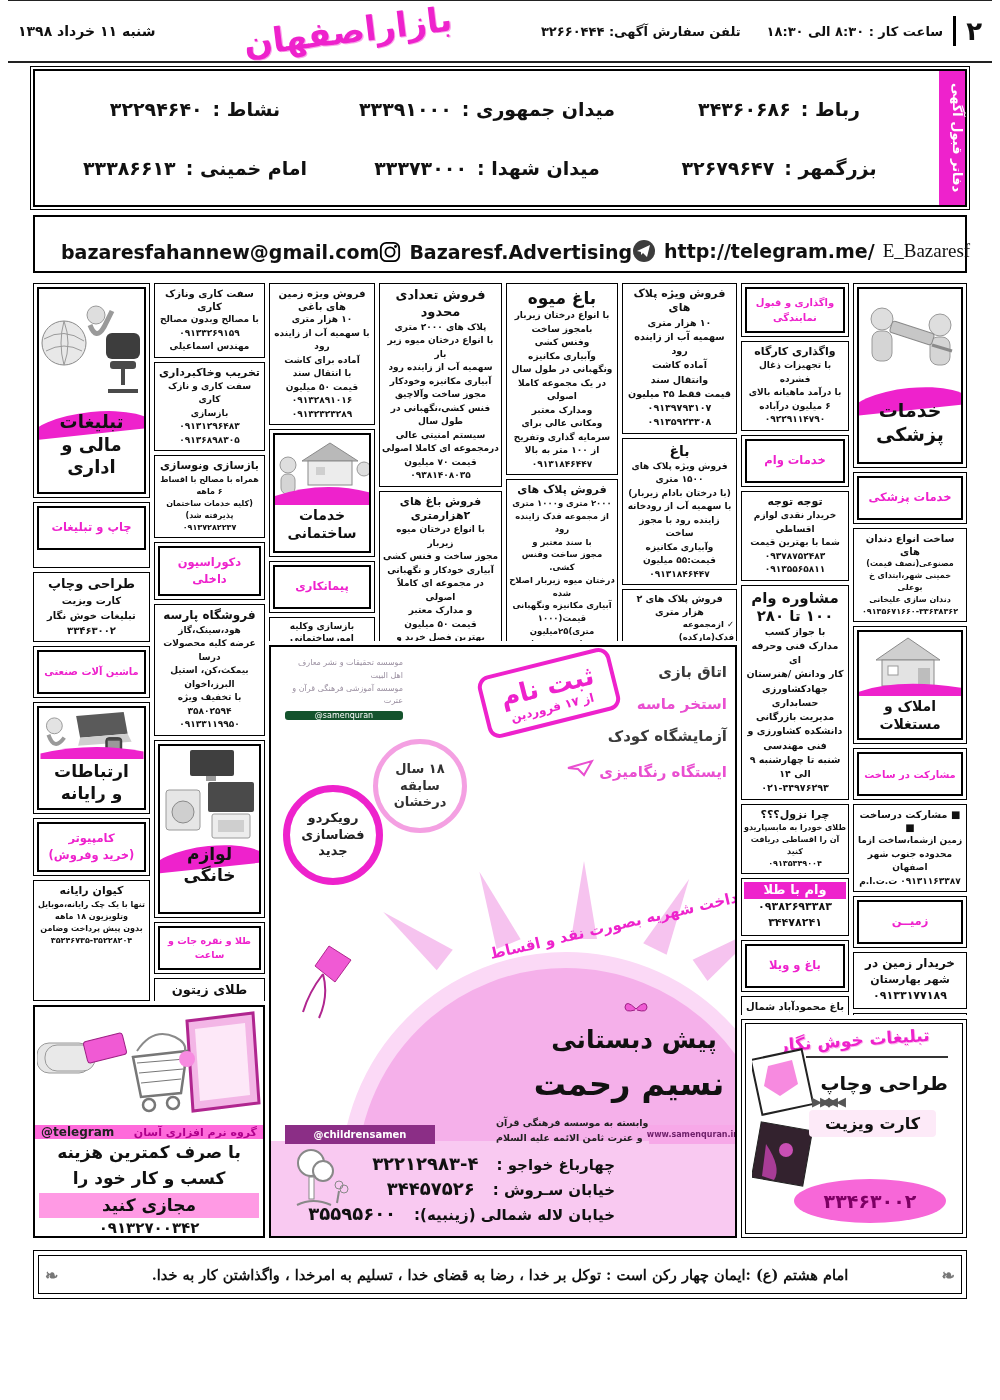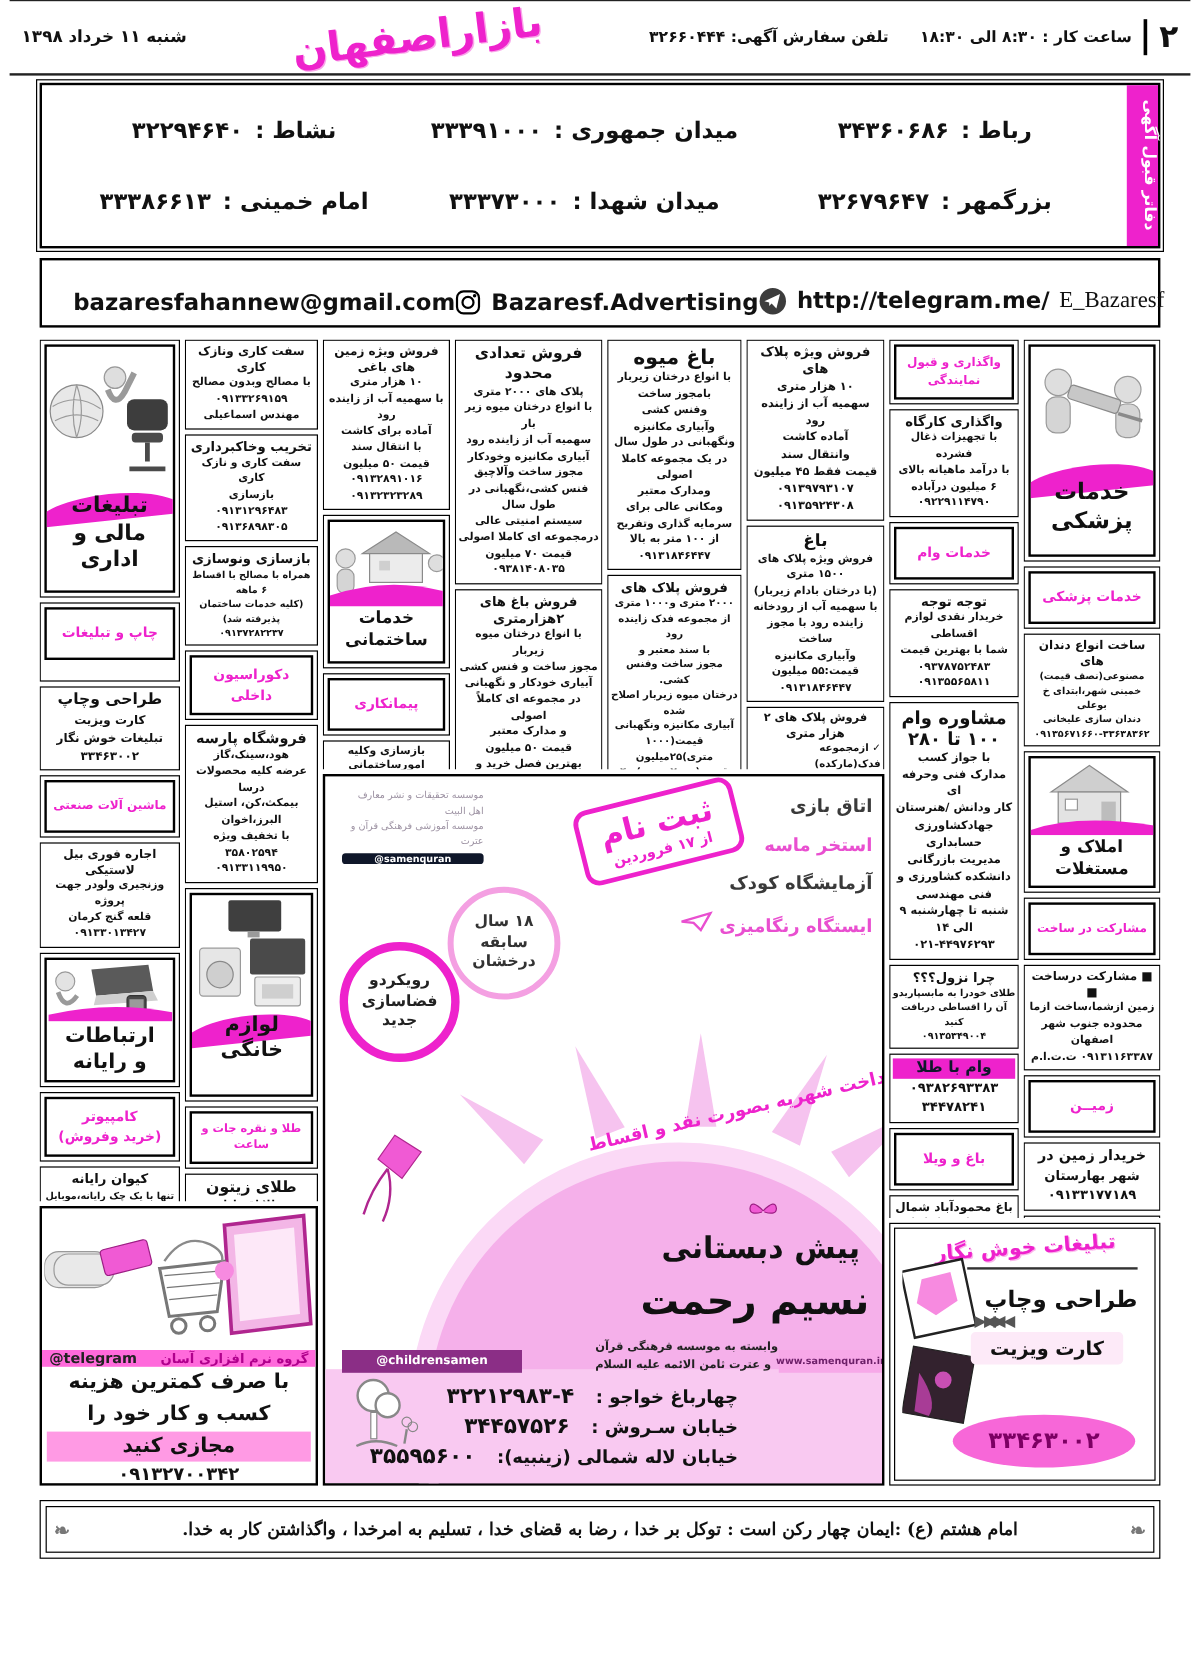--- a/index.html
+++ b/index.html
@@ -42,21 +42,21 @@
   
   .nasim{ position:relative; border:2px solid #000; background:#fff; overflow:hidden; flex:1;}
   .nm-feat{ position:absolute; right:8px; top:16px; text-align:right; z-index:3;}
   .nm-feat div{ font-size:15px; font-weight:bold; margin-bottom:14px; white-space:nowrap;}
   .nm-feat div:nth-child(even){ color:#e94fd0;} .nm-feat div:nth-child(odd){ color:#3a3a3a;}
   .nm-stamp{ position:absolute; left:210px; top:14px; transform:rotate(-14deg); border:4px solid var(--mag); border-radius:12px; padding:6px 16px; text-align:center; color:var(--mag); z-index:3; background:#fff;}
   .nm-stamp .st1{ font-size:26px; font-weight:bold;}
   .nm-stamp .st2{ font-size:12px; font-weight:bold;}
   .nm-logos{ position:absolute; left:14px; top:10px; width:118px; text-align:center; z-index:3;}
   .nm-logos .glyph{ color:#9a8fa0; font-size:8px; line-height:1.6; white-space:pre-line;text-align:right;}
-  .nm-logos .bar{ background:#0f172a; color:#fff; font-size:8px; font-weight:bold; border-radius:3px; margin-top:3px; direction:ltr;}
+  .nm-logos .bar{ background:#14532d; color:#fff; font-size:8px; font-weight:normal; border-radius:3px; margin-top:3px; direction:ltr;}
   .nm-b1{ position:absolute; left:102px; top:92px; width:94px; height:94px; border:5px solid #f4a0e2; border-radius:50%; display:flex; align-items:center; justify-content:center; text-align:center; font-size:13px; font-weight:bold; color:#333; z-index:3; background:#fff; white-space:pre-line; line-height:1.3;}
   .nm-b2{ position:absolute; left:12px; top:138px; width:100px; height:100px; border:7px solid var(--mag); border-radius:50%; display:flex; align-items:center; justify-content:center; text-align:center; font-size:13px; font-weight:bold; color:#222; z-index:3; background:#fff; white-space:pre-line; line-height:1.3;}
   .nm-sun{ position:absolute; left:70px; top:305px; width:450px; height:450px; border-radius:50%; background:var(--pink-m); border:16px solid #fbd9f6; z-index:1;}
   .ray{ position:absolute; width:0; height:0; border-left:13px solid transparent; border-right:13px solid transparent; border-bottom:78px solid #f6c3ef; z-index:0;}
   .nm-arc{ position:absolute; left:185px; top:268px; width:330px; transform:rotate(-13deg); color:var(--mag); font-weight:bold; font-size:15px; text-align:center; z-index:2;}
   .nm-kite{ position:absolute; left:28px; top:295px; z-index:2;}
   .nm-btf{ position:absolute; left:352px; top:352px; z-index:3;}
   .nm-pre{ position:absolute; left:248px; width:230px; top:378px; text-align:center; font-size:25px; font-weight:bold; color:#111; z-index:3;}
   .nm-name{ position:absolute; left:228px; width:260px; top:418px; text-align:center; font-size:32px; font-weight:bold; color:#111; z-index:3;}
   .nm-affil{ position:absolute; left:225px; width:265px; top:468px; text-align:left; font-size:9.5px; font-weight:bold; white-space:pre-line; line-height:1.6; z-index:4; color:#222;}
@@ -257,21 +257,21 @@
 شنبه تا چهارشنبه ۹ الی ۱۴
 ۰۲۱-۴۴۹۷۶۲۹۳</div>
           </div>
         <div class="ad">
             <div class="ad-t">چرا نزول؟؟؟</div>
             <div class="ad-b" style="font-size:8px">طلای خودرا به مابسپاریدو
 آن را اقساطی دریافت کنید
 ۰۹۱۳۵۳۴۹۰۰۴</div>
           </div>
         <div class="ad">
-            <div class="ad-t" style="font-size:13px;color:#0f172a;background:#ee22cc">وام با طلا</div>
+            <div class="ad-t" style="font-size:13px;color:#ffffff;background:#ee22cc">وام با طلا</div>
             <div class="ad-b" style="font-size:11px">۰۹۳۸۲۶۹۳۳۸۳
 ۳۴۴۷۸۲۴۱</div>
           </div>
         <div class="pinkbox">
             <div class="pin">باغ و ویلا</div>
           </div>
         <div class="ad">
             <div class="ad-t" style="font-size:10px">باغ محمودآباد شمال</div>
             <div class="ad-b" style="font-size:8px">۴۰۰ هزارمترباغ انواع نهال
 مرکبات یک دستگاه چاه آب
@@ -585,26 +585,20 @@
           </div>
         <div class="ad">
             <div class="ad-t" style="font-size:13px">طراحی وچاپ</div>
             <div class="ad-b" style="font-size:10px">کارت ویزیت
 تبلیغات خوش نگار
 ۳۳۴۶۳۰۰۲</div>
           </div>
         <div class="pinkbox">
             <div class="pin" style="font-size:10px">ماشین آلات صنعتی</div>
           </div>
-        <div class="ad">
-            <div class="ad-t" style="font-size:10px">اجاره فوری بیل لاستیکی</div>
-            <div class="ad-b">وزنجیری ولودر جهت پروژه
-قلعه گنج کرمان
-۰۹۱۳۳۰۱۳۴۲۷</div>
-          </div>
         <div class="imgbox" style="height:112px">
             <div class="iin">
           <svg width="104" height="52" viewBox="0 0 104 52">
             <circle cx="14" cy="18" r="8" fill="#e3e3e3" stroke="#9a9a9a"></circle>
                 <path d="M8,27 Q14,44 24,30" fill="none" stroke="#9a9a9a" stroke-width="4"></path>
             <polygon points="36,8 84,4 88,26 40,30" fill="#5a5a5a"></polygon>
                 <polygon points="40,30 88,26 92,34 38,38" fill="#cfcfcf"></polygon>
             <rect x="66" y="30" width="16" height="20" rx="3" fill="#4a4a4a" stroke="#333"></rect>
                 <rect x="68" y="33" width="12" height="10" fill="#9a9a9a"></rect>
             <path d="M0,46 Q52,34 104,44 L104,52 L0,52 Z" fill="#ee22cc"></path>

